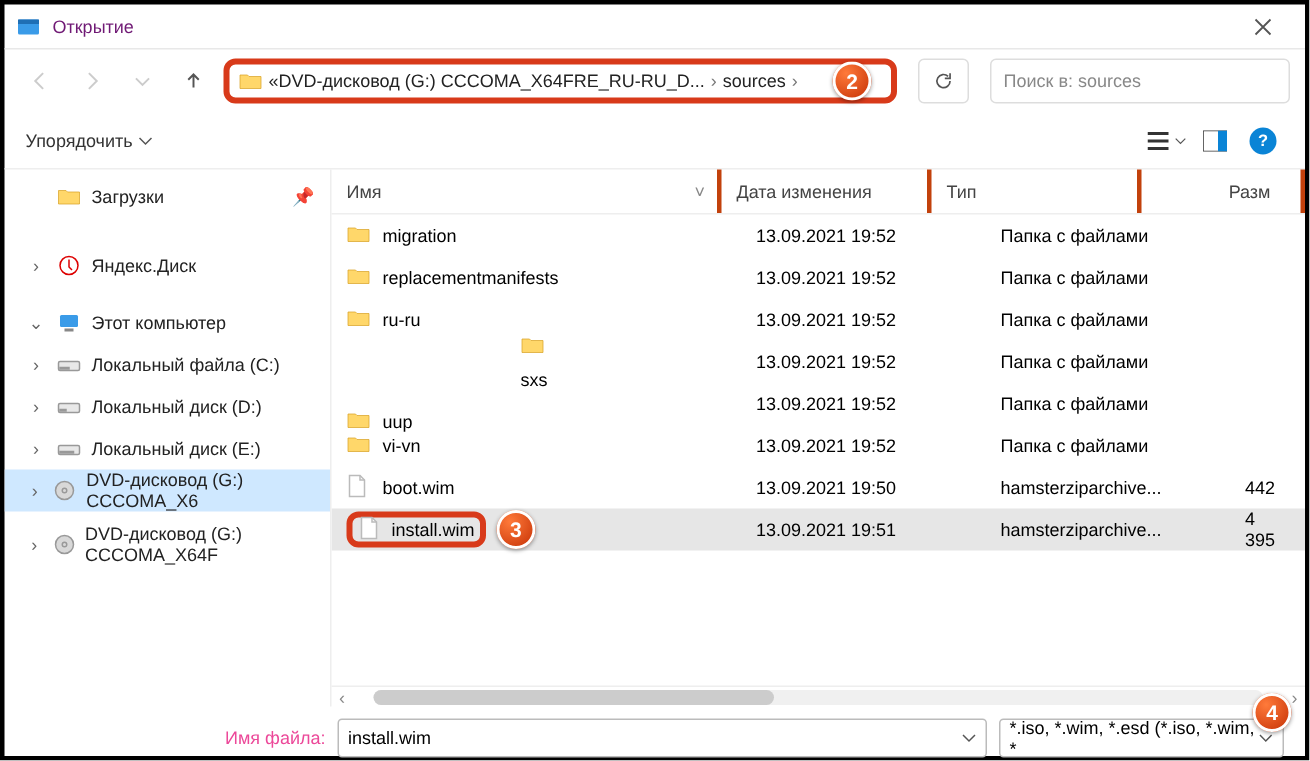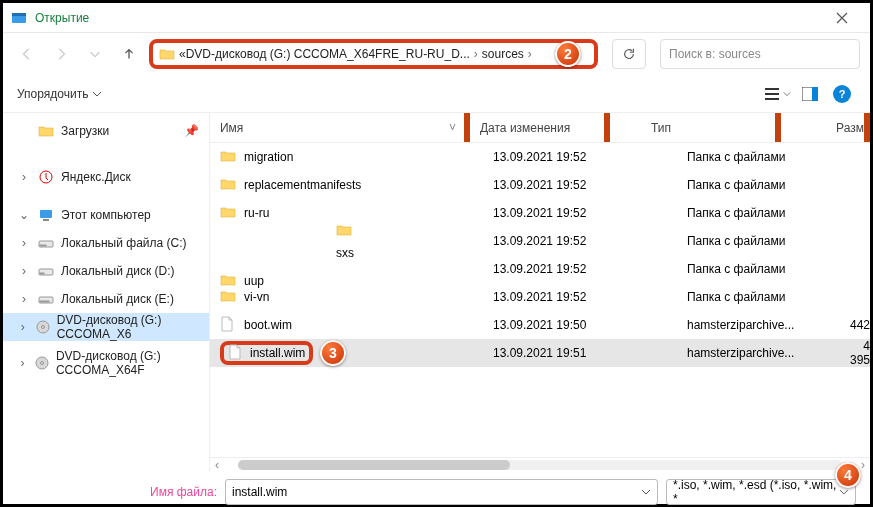--- a/index.html
+++ b/index.html
@@ -1,20 +1,20 @@
 <!DOCTYPE html>
 <html><head>
 <meta charset="utf-8">
 <style>
 * { box-sizing: border-box; font-family: 'Segoe UI', Tahoma, sans-serif; font-size: 12px; }
 body { margin: 0; background: #fff; }
 .window { width: 873px; height: 507px; border: 3px solid #000; position: relative; background: #fff; }
 .titlebar { height: 30px; display: flex; align-items: center; padding: 0 8px; border-bottom: 1px solid #e8e8e8; }
 .titlebar .icon { width: 16px; height: 16px; margin-right: 8px; display: flex; align-items: center; justify-content: center; }
-.titlebar .title { flex: 1; color: #15803d; }
+.titlebar .title { flex: 1; color: #701a75; }
 .titlebar .close { width: 40px; height: 28px; display: flex; align-items: center; justify-content: center; color: #555; }
 .navrow { height: 42px; display: flex; align-items: center; padding: 0 10px; gap: 6px; position: relative; }
 .navbtn { width: 28px; height: 28px; display: flex; align-items: center; justify-content: center; color: #555; border-radius: 4px; }
 .navbtn.disabled { color: #ccc; }
 .navbtn svg { width: 14px; height: 14px; }
 .address { flex: 1; display: flex; align-items: center; height: 30px; border: 4px solid #d83a1a; border-radius: 8px; padding: 0 6px; background: #fff; position: relative; }
 .address .fld { width: 16px; height: 16px; margin-right: 4px; }
 .address .crumb { color: #222; white-space: nowrap; }
 .address .sep { color: #777; margin: 0 4px; }
 .refresh { width: 34px; height: 30px; border: 1px solid #ddd; border-radius: 4px; display: flex; align-items: center; justify-content: center; margin-left: 8px; }
@@ -27,25 +27,25 @@
 .splitpane { display: flex; height: 358px; }
 .sidebar { width: 262px; border-right: 1px solid #eee; overflow: hidden; padding-top: 4px; }
 .tree-item { display: flex; align-items: center; height: 28px; padding-left: 14px; color: #222; position: relative; }
 .tree-item.sel { background: #cfe8ff; }
 .tree-item .chev { width: 14px; text-align: center; color: #666; }
 .tree-item .ic { width: 18px; height: 18px; margin: 0 6px; display: flex; align-items: center; justify-content: center; }
 .tree-item .pin { margin-left: auto; margin-right: 10px; color: #888; }
 .tree-item.indent1 { }
 .main { flex: 1; display: flex; flex-direction: column; }
 .cols { display: flex; height: 30px; align-items: stretch; border-bottom: 1px solid #eee; color: #444; }
-.cols > div { display: flex; align-items: center; padding-left: 10px; border-right: 6px solid #c2410c; }
+.cols > div { display: flex; align-items: center; padding-left: 10px; border-right: 3px solid #c2410c; }
 .c-name { width: 260px; }
 .c-date { width: 140px; }
-.c-type { width: 140px; margin-left: 31px; }
-.c-size { flex: 1; text-align: right; border-right: none; justify-content: flex-end; }
+.c-type { width: 140px; }
+.c-size { flex: 1; text-align: left; padding-right: 20px; border-right: none; justify-content: flex-end; }
 .cols .c-name .sort { margin-left: auto; margin-right: 8px; color: #888; }
 .filelist { flex: 1; overflow: hidden; }
 .row { display: flex; height: 28px; align-items: center; gap: 23px; }
 .row.sel { background: #e6e6e6; }
 .row .c-name { display: flex; align-items: center; gap: 6px; }
 .row .fic { width: 18px; height: 18px; }
 .highlight-box { border: 4px solid #d83a1a; border-radius: 8px; padding: 0 4px; display: inline-flex; align-items: center; height: 24px; gap: 4px; }
 .scrollh { height: 14px; border-top: 1px solid #eee; display: flex; align-items: center; }
 .scrollh .track { flex: 1; height: 10px; background: #f0f0f0; margin: 0 14px; border-radius: 5px; position: relative; }
 .scrollh .thumb { position: absolute; left: 0; width: 45%; height: 100%; background: #ccc; border-radius: 5px; }

